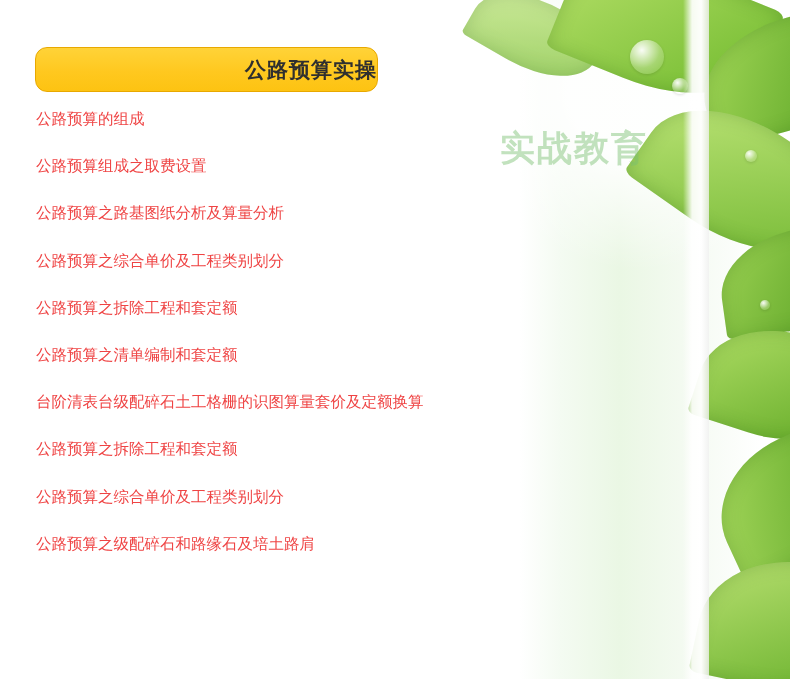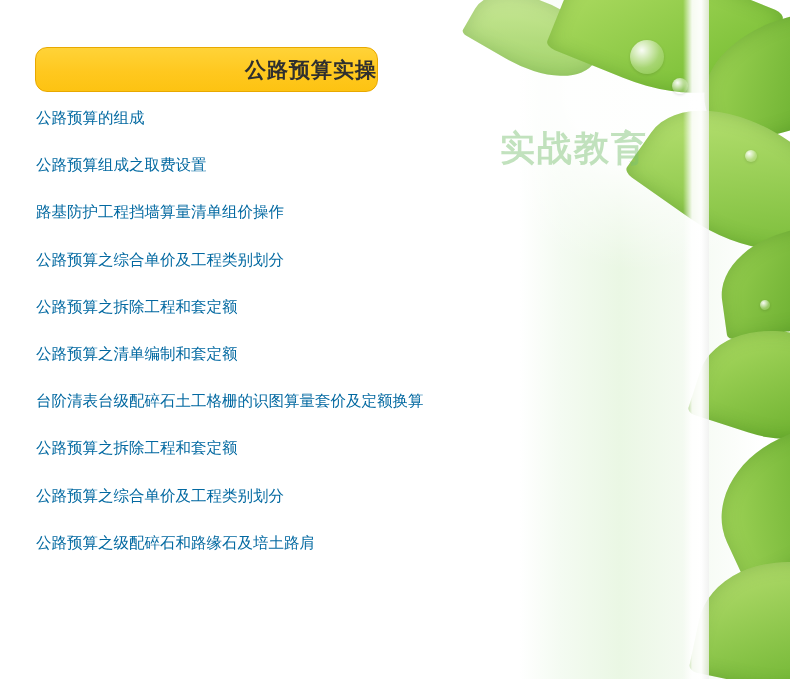--- a/index.html
+++ b/index.html
@@ -116,26 +116,26 @@
 
   
   .list {
     position: absolute;
     top: 110px;
     left: 36px;
     width: 640px;
   }
   .list-item {
     font-size: 15.5px;
-    color: #0369a1;
+    color: #ef4444;
     line-height: 1.2;
     padding: 0;
     margin: 0 0 28.6px 0;
     white-space: nowrap;
-    font-family: Liberation Mono, monospace;
+    font-family: Liberation Serif, serif;
   }
 </style>
 </head>
 <body>
 
 <div class="page">
 
   <div class="bg-photo">
     <div class="sky"></div>
     <div class="leaf l8"></div>
@@ -155,21 +155,21 @@
 
   <div class="watermark">实战教育</div>
 
   <div class="title-box">
     <span class="title-text">公路预算实操</span>
   </div>
 
   <div class="list">
     <div class="list-item">公路预算的组成</div>
     <div class="list-item">公路预算组成之取费设置</div>
-    <div class="list-item">路基防护工程挡墙算量清单组价操作</div>
+    <div class="list-item">公路预算之路基图纸分析及算量分析</div>
     <div class="list-item">公路预算之综合单价及工程类别划分</div>
     <div class="list-item">公路预算之拆除工程和套定额</div>
     <div class="list-item">公路预算之清单编制和套定额</div>
     <div class="list-item">台阶清表台级配碎石土工格栅的识图算量套价及定额换算</div>
     <div class="list-item">公路预算之拆除工程和套定额</div>
     <div class="list-item">公路预算之综合单价及工程类别划分</div>
     <div class="list-item">公路预算之级配碎石和路缘石及培土路肩</div>
   </div>
 
 </div>

